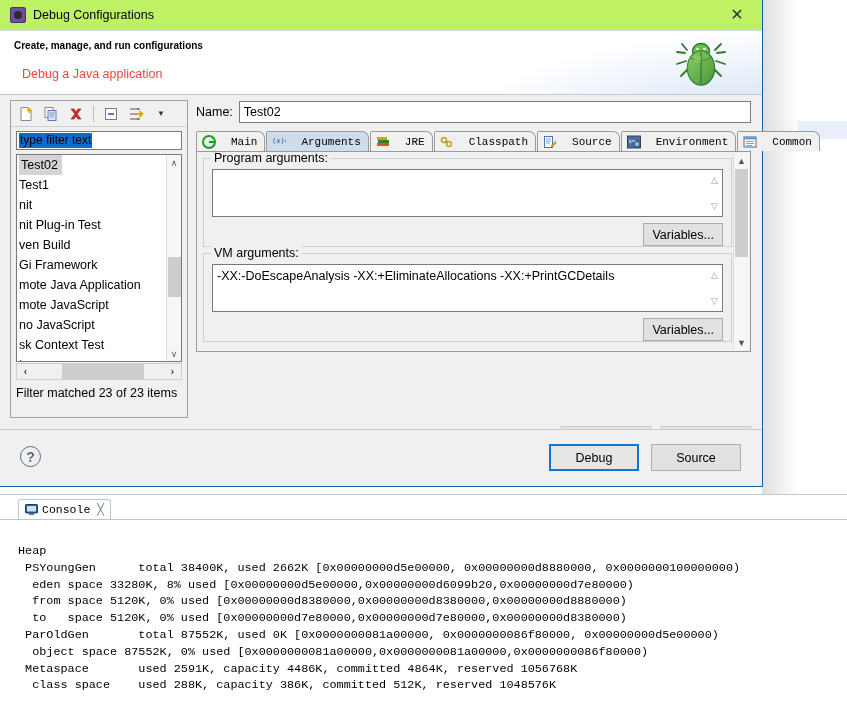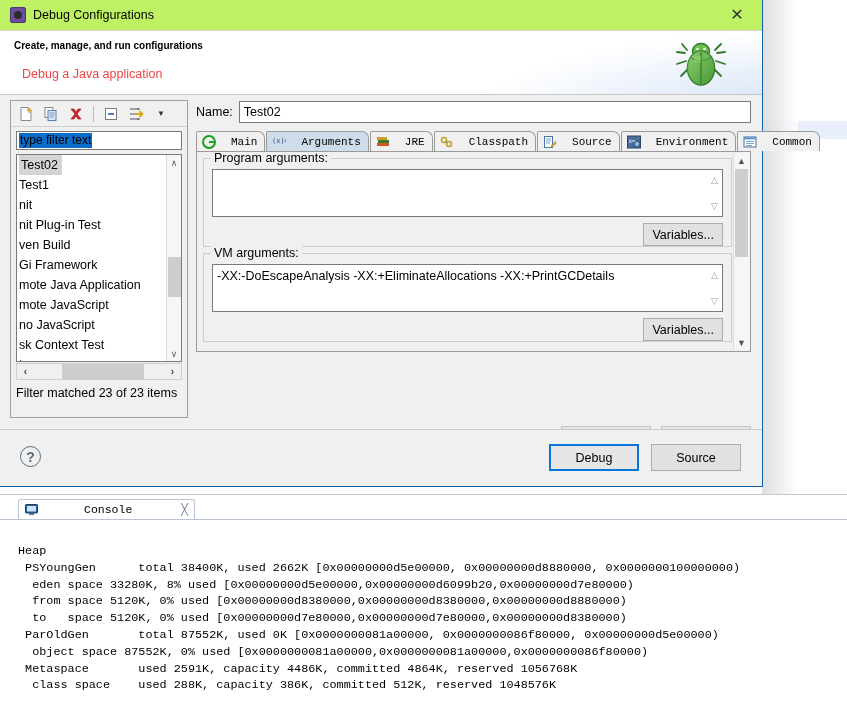--- a/index.html
+++ b/index.html
@@ -202,21 +202,21 @@
   }
   .fbtn.default { border:2px solid #0a76d8; background:#e6e6e6; }
 
   
   .console { position:absolute; left:0; top:497px; width:847px; height:223px; background:#fff; }
   .console-tabbar { height:22px; position:relative; }
   .console-tab {
     position:absolute; left:18px; top:2px; height:20px; display:flex; align-items:center;
     padding:0 6px; background:#fff; border:1px solid #b8c4d4;
     border-bottom:none; border-top-left-radius:3px; border-top-right-radius:3px;
-    font-family:"Liberation Mono", monospace; font-size:11.5px;gap:42px;
+    font-family:"Liberation Mono", monospace; font-size:11.5px;
   }
   .mon-ico { width:13px; height:12px; margin-right:4px; flex:none; }
   .tab-x { margin-left:7px; color:#6d7b8d; font-size:11px; }
   .console-underline { position:absolute; left:0; top:22px; width:847px; height:1px; background:#b8c4d4; }
   .console-head {
     position:absolute; left:18px; top:26px; font-family:"Liberation Sans", sans-serif;
     font-size:12.5px; color:#000; white-space:nowrap;
   }
   .console-body {
     position:absolute; left:18px; top:46px; right:0;

